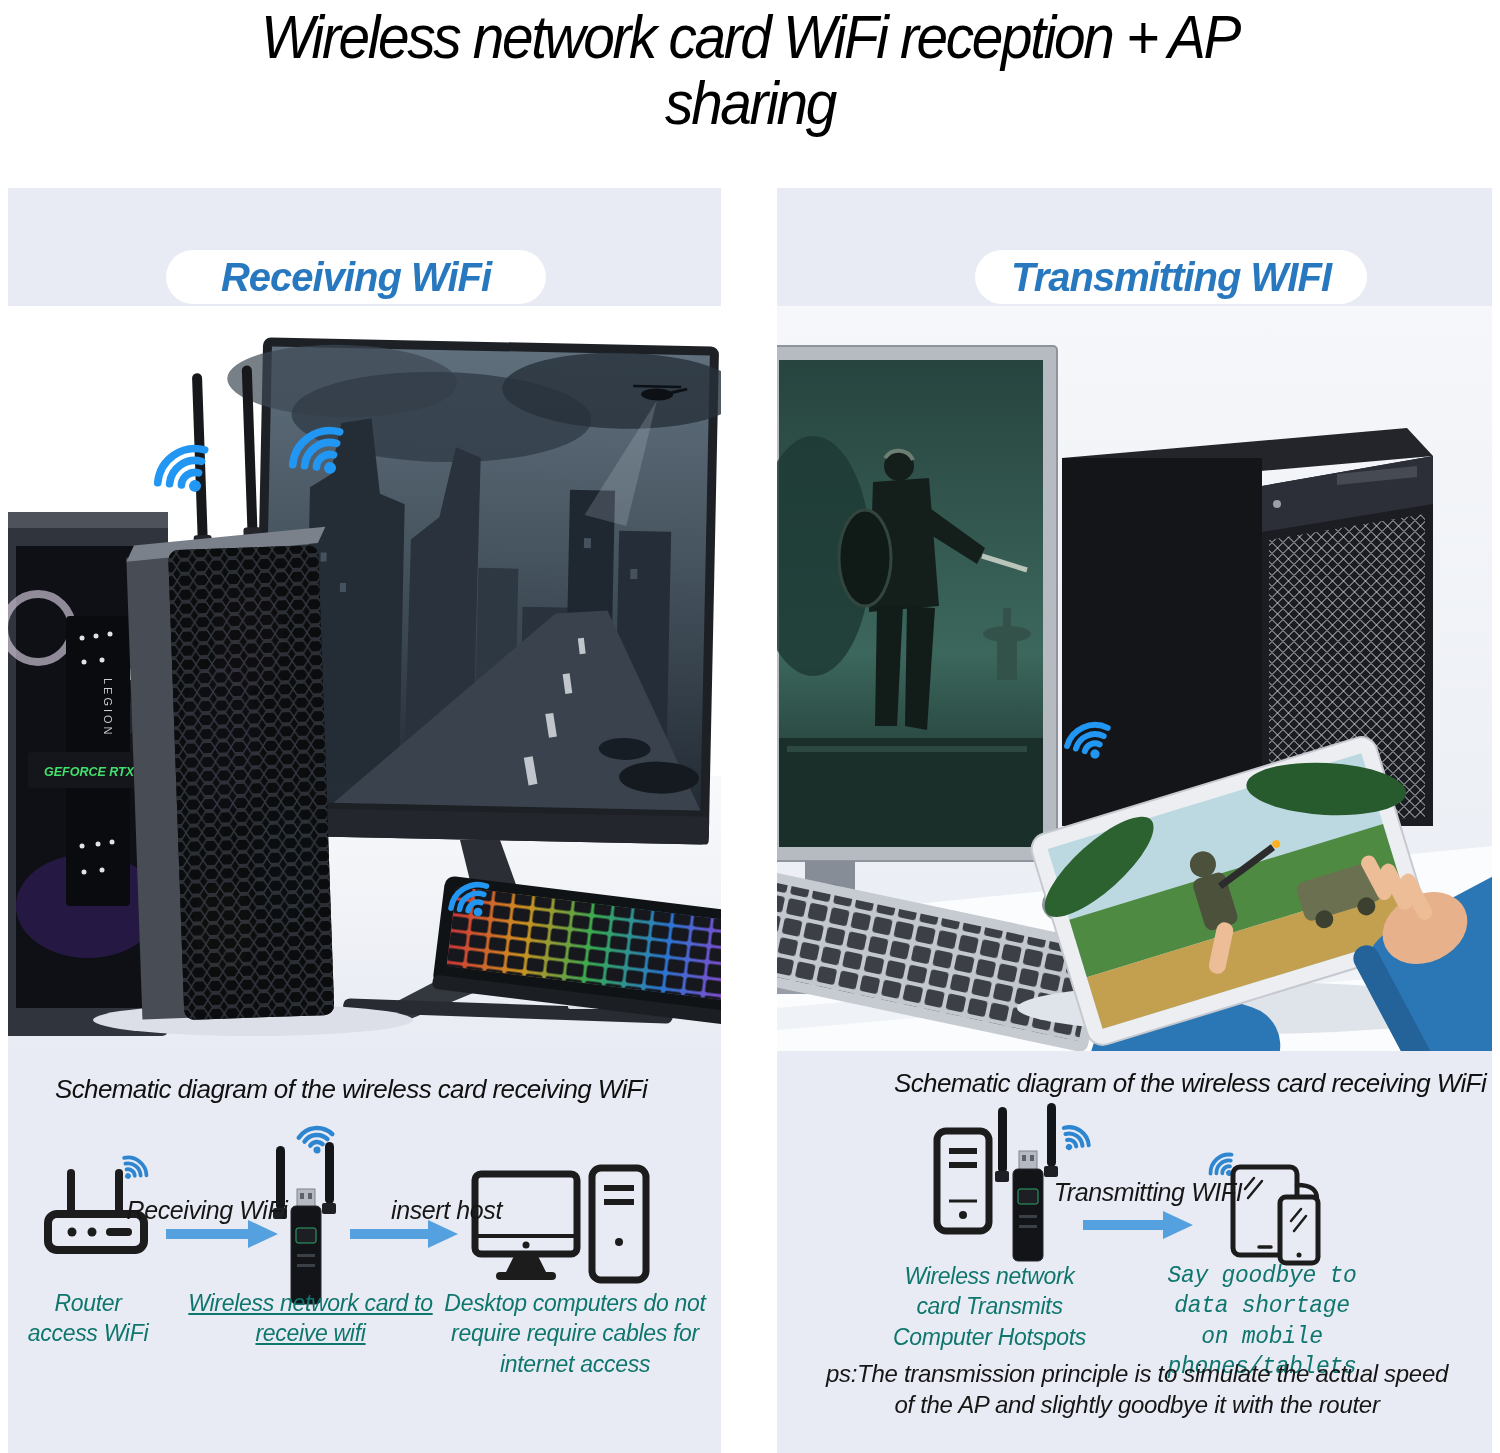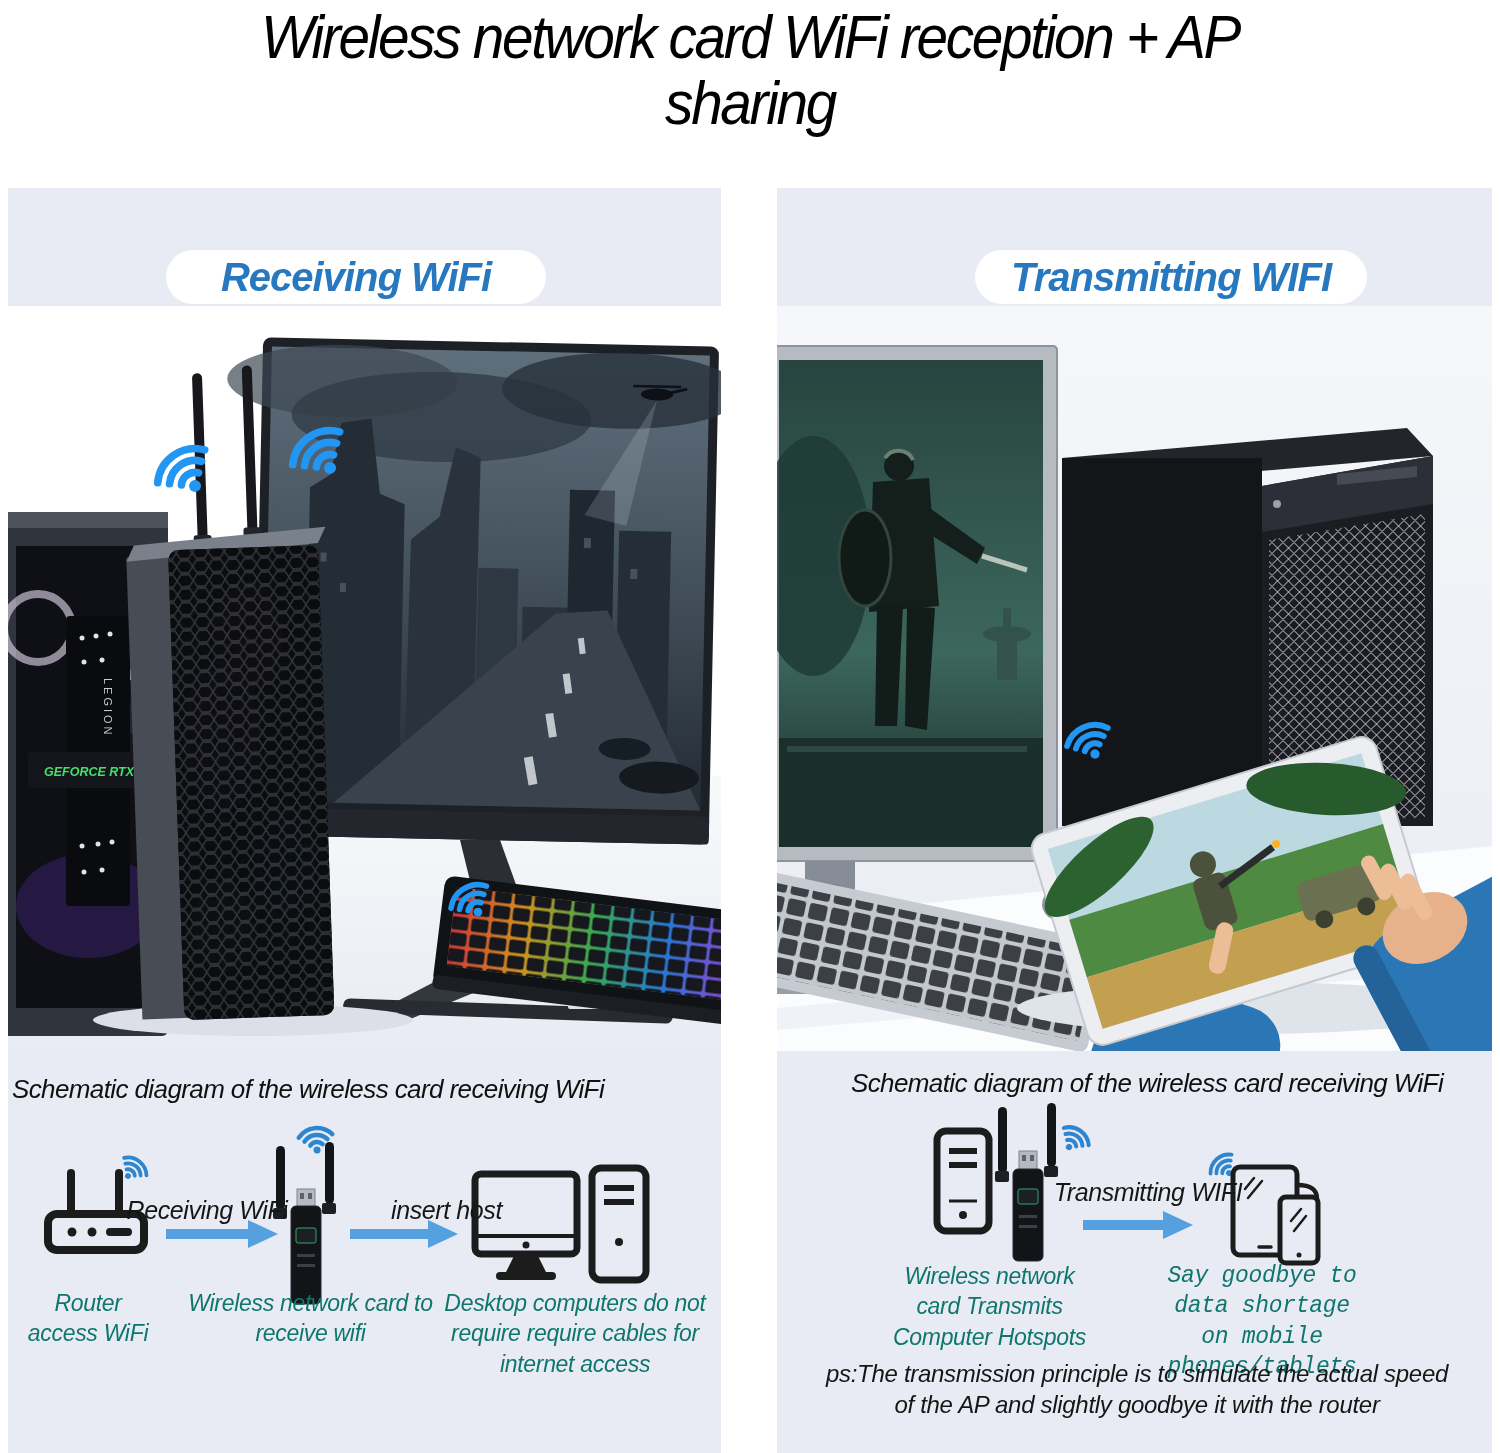--- a/index.html
+++ b/index.html
@@ -10,21 +10,21 @@
          color:#000;transform:scaleX(.93);}
   .panel{position:absolute;top:188px;width:713px;height:1273px;background:#e9ebf4;}
   #left-panel{left:8px;}
   #right-panel{left:777px;width:715px;}
   .pill{position:absolute;background:#ffffff;border-radius:27px;
         display:flex;align-items:center;justify-content:center;
         font-weight:bold;font-style:italic;font-size:40px;letter-spacing:-1px;
         color:#2878bf;}
   .photo{position:absolute;left:0;}
   .caption{position:absolute;font-style:italic;font-size:26px;letter-spacing:-0.6px;
-           color:#101010;text-align:center;}
+           color:#101010;text-align:center;margin-left:43px;}
   .dsvg{position:absolute;left:0;}
   .alabel{position:absolute;font-style:italic;font-size:25px;color:#161616;
           text-align:center;letter-spacing:-0.4px;}
   .dlabel{position:absolute;font-style:italic;font-size:23px;color:#0f766e;
           text-align:center;line-height:1.32;letter-spacing:-0.3px;}
   .ps{position:absolute;font-style:italic;font-size:24px;color:#161616;
       text-align:center;line-height:1.3;letter-spacing:-0.3px;}
 </style>
 </head>
 <body>
@@ -231,21 +231,21 @@
       <line x1="596" y1="70" x2="626" y2="70" stroke-width="6"></line>
       <line x1="596" y1="84" x2="626" y2="84" stroke-width="6"></line>
       <circle cx="611" cy="124" r="4" fill="#1c1c1c" stroke="none"></circle>
     </g>
   </svg>
 
   <div class="alabel" style="top:1008px;left:99px;width:200px;">Receiving WiFi</div>
   <div class="alabel" style="top:1008px;left:294px;width:200px;text-align:right;">insert host</div>
 
   <div class="dlabel" style="top:1100px;left:10px;width:140px;">Router access WiFi</div>
-  <div class="dlabel" style="top:1100px;left:180px;width:245px;">Wireless network card to receive wifi</div>
+  <div class="dlabel" style="top:1100px;left:180px;width:245px;text-decoration:underline;">Wireless network card to receive wifi</div>
   <div class="dlabel" style="top:1100px;left:432px;width:270px;">Desktop computers do not require require cables for internet access</div>
 </div>
 
 <div class="panel" id="right-panel">
 
   <div class="pill" style="left:198px;top:62px;width:392px;height:54px;">
     <span>Transmitting WIFI</span>
   </div>
 
   <svg class="photo" style="top:118px;" width="715" height="745" viewBox="0 0 715 745">

